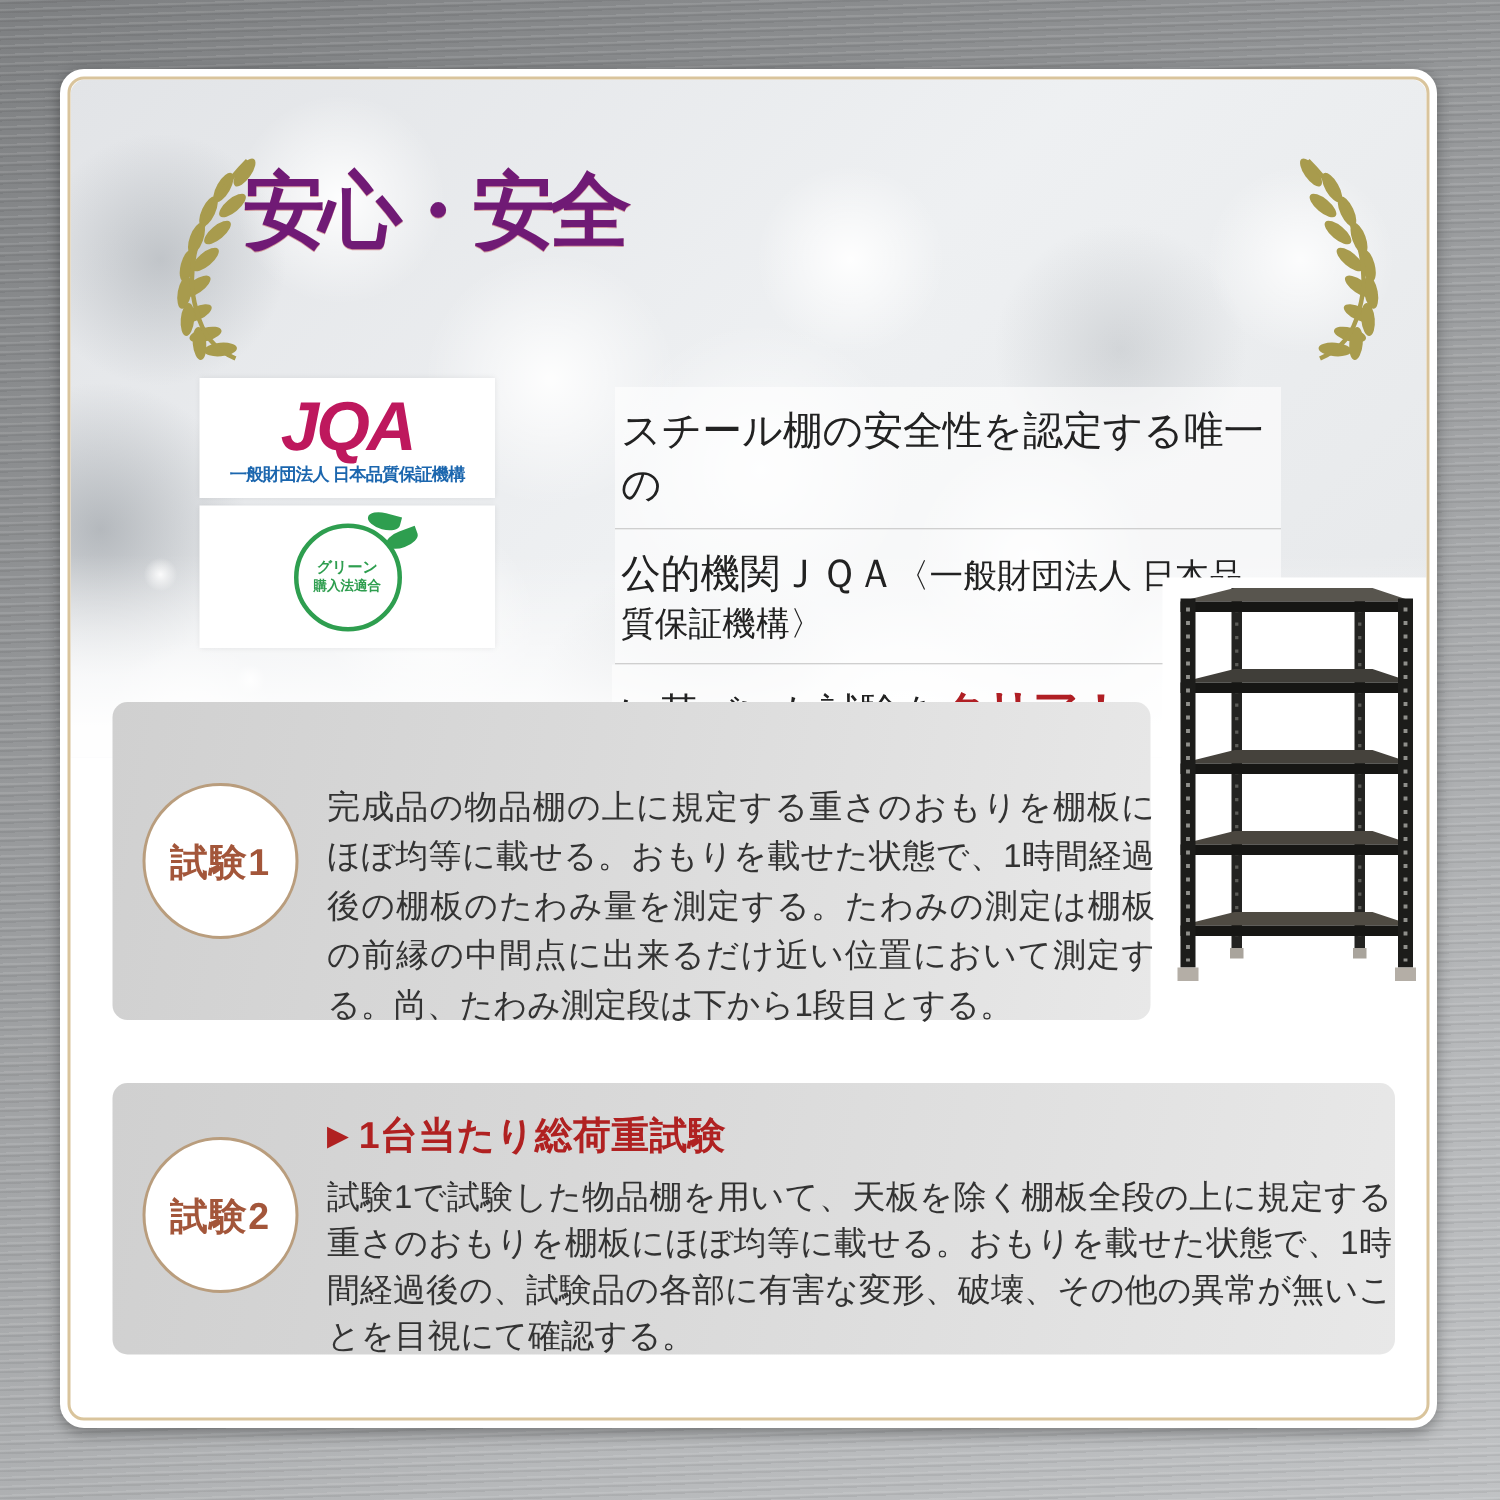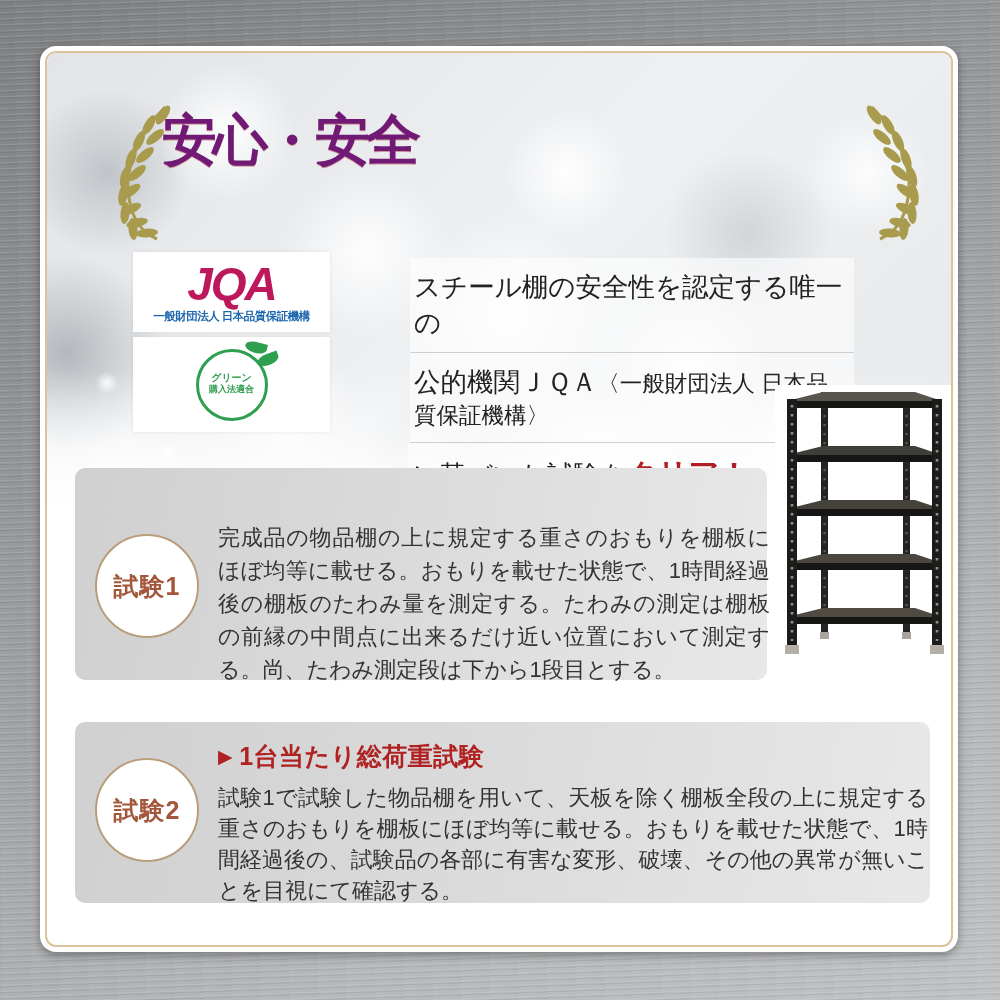--- a/index.html
+++ b/index.html
@@ -58,21 +58,21 @@
   .logo-box{
     position:absolute; left:93px; z-index:5; width:197px; background:#fff;
     box-shadow:0 0 4px rgba(0,0,0,.08);
     display:flex; flex-direction:column; align-items:center; justify-content:center;
   }
   .jqa-box{ top:206px; height:80px; }
   .jqa-text{ font-size:46px; font-weight:900; font-style:italic; color:#be185d; line-height:1; letter-spacing:-2px; }
   .jqa-sub{ font-size:11.5px; font-weight:bold; color:#1b66ae; letter-spacing:-0.5px; margin-top:2px; white-space:nowrap; }
   .green-box{ top:291px; height:95px; }
   .green-mark{ position:relative; width:72px; height:72px; border:3px solid #2e9e4f; border-radius:50%;
-    display:flex; flex-direction:column; align-items:center; justify-content:center;font-family:Liberation Mono, monospace; }
+    display:flex; flex-direction:column; align-items:center; justify-content:center; }
   .green-mark .t1{ font-size:10px; color:#2e9e4f; font-weight:bold; line-height:1.2; }
   .green-mark .t2{ font-size:9px;  color:#2e9e4f; font-weight:bold; line-height:1.2; }
   .leaf{ position:absolute; background:#2e9e4f; width:22px; height:11px; border-radius:50% 0 50% 50%; }
   .leaf.l1{ right:-14px; top:2px;  transform:rotate(-20deg); }
   .leaf.l2{ right:-2px;  top:-10px; transform:rotate(15deg); }
   .cert-text{ position:absolute; left:332px; top:212px; width:482px; z-index:6; color:#222; }
   .cert-line{ padding:11px 4px; background:rgba(255,255,255,.6); }
   .cert-line.b{ border-bottom:1px solid #cfcfcf;margin-left:38px; }
   .cl-1{ font-size:26.5px; }
   .cl-2 .main{ font-size:26.5px; }
@@ -85,21 +85,21 @@
     background:linear-gradient(100deg,#d0d0d0 0%,#dadada 45%,#e8e8e8 100%);
   }
   .test-1{ top:422px; width:692px; height:212px; }
   .test-2{ top:676px; width:855px; height:181px; }
   .badge{
     position:absolute; left:20px; width:104px; height:104px; border-radius:50%;
     background:#fff; border:2px solid #b99d7d;
     display:flex; align-items:center; justify-content:center;
     font-size:25px; font-weight:bold; color:#a3563a; letter-spacing:1px;
   }
-  .test-1 .badge{ top:66px;text-align:right; }
+  .test-1 .badge{ top:54px;text-align:right; }
   .test-2 .badge{ top:36px; }
   .test-heading{
     position:absolute; left:143px; font-size:25px; font-weight:bold; color:#b02121; letter-spacing:0.5px;
   }
   .test-1 .test-heading{ top:14px; }
   .test-2 .test-heading{ top:18px; }
   .test-heading .arrow{ font-size:19px; margin-right:6px; position:relative; top:-2px; }
   .test-body{
     position:absolute; left:143px; font-size:22px; color:#333; text-align:justify;
   }

